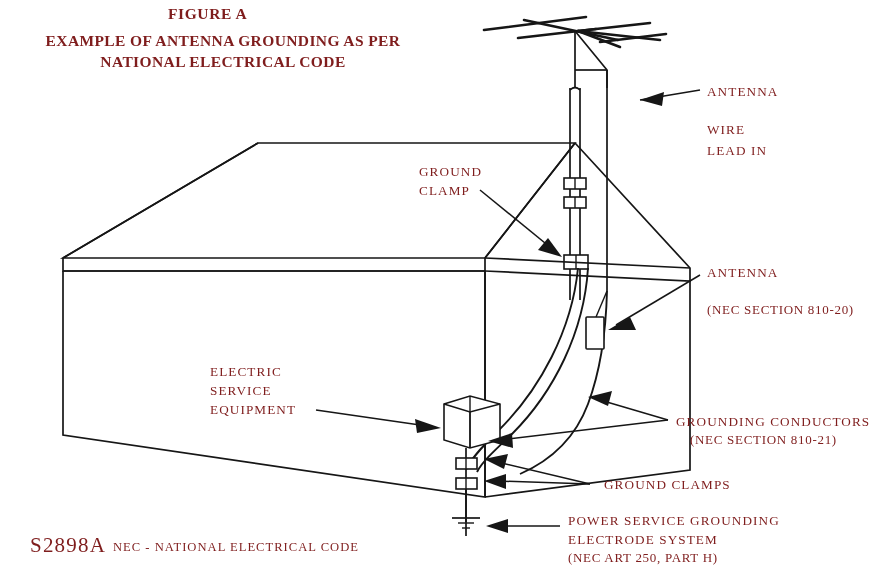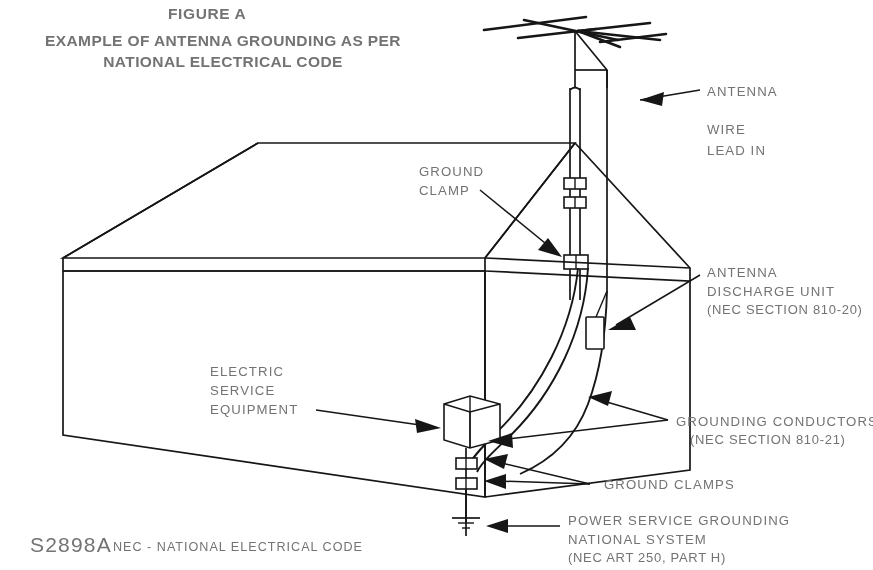--- a/index.html
+++ b/index.html
@@ -63,22 +63,22 @@
     fill: none;
     stroke: #161616;
     stroke-width: 2.6;
     stroke-linecap: round;
   }
 
   
   .txt {
     position: absolute;
     white-space: pre;
-    color: #737373;
-    font-family: Liberation Sans, sans-serif;
+    color: #7f1d1d;
+    font-family: Liberation Serif, serif;
   }
   .title-main {
     font-size: 15.5px;
     font-weight: bold;
     letter-spacing: 0.4px;
     line-height: 21px;
     text-align: center;
   }
   .title-fig {
     font-size: 15.5px;
@@ -267,33 +267,32 @@
   <div class="txt title-main" style="left:8px; top:51px; width:430px;">NATIONAL ELECTRICAL CODE</div>
 
   <div class="txt lbl" style="left:707px; top:82px;">ANTENNA</div>
   <div class="txt lbl" style="left:707px; top:101px;margin-top:40px;">LEAD IN</div>
   <div class="txt lbl" style="left:707px; top:120px;">WIRE</div>
 
   <div class="txt lbl" style="left:419px; top:162px;">GROUND</div>
   <div class="txt lbl" style="left:419px; top:181px;">CLAMP</div>
 
   <div class="txt lbl" style="left:707px; top:263px;">ANTENNA</div>
-  <div class="txt lbl" style="left:707px; top:282px;">DISCHARGE UNIT</div>
   <div class="txt lbl-sm" style="left:707px; top:301px;">(NEC SECTION 810-20)</div>
 
   <div class="txt lbl" style="left:210px; top:362px;">ELECTRIC</div>
   <div class="txt lbl" style="left:210px; top:381px;">SERVICE</div>
   <div class="txt lbl" style="left:210px; top:400px;">EQUIPMENT</div>
 
   <div class="txt lbl" style="left:676px; top:412px;">GROUNDING CONDUCTORS</div>
   <div class="txt lbl-sm" style="left:690px; top:431px;text-align:right;">(NEC SECTION 810-21)</div>
 
   <div class="txt lbl" style="left:604px; top:475px;">GROUND CLAMPS</div>
 
   <div class="txt lbl" style="left:568px; top:511px;">POWER SERVICE GROUNDING</div>
-  <div class="txt lbl" style="left:568px; top:530px;">NATIONAL SYSTEM</div>
+  <div class="txt lbl" style="left:568px; top:530px;">ELECTRODE SYSTEM</div>
   <div class="txt lbl-sm" style="left:568px; top:549px;text-align:right;">(NEC ART 250, PART H)</div>
 
   <div class="txt nec-foot" style="left:113px; top:508px;">NEC - NATIONAL ELECTRICAL CODE</div>
 
   <div class="txt code-id" style="left:30px; top:533px;">S2898A</div>
 
 </div>
 
 </body></html>

